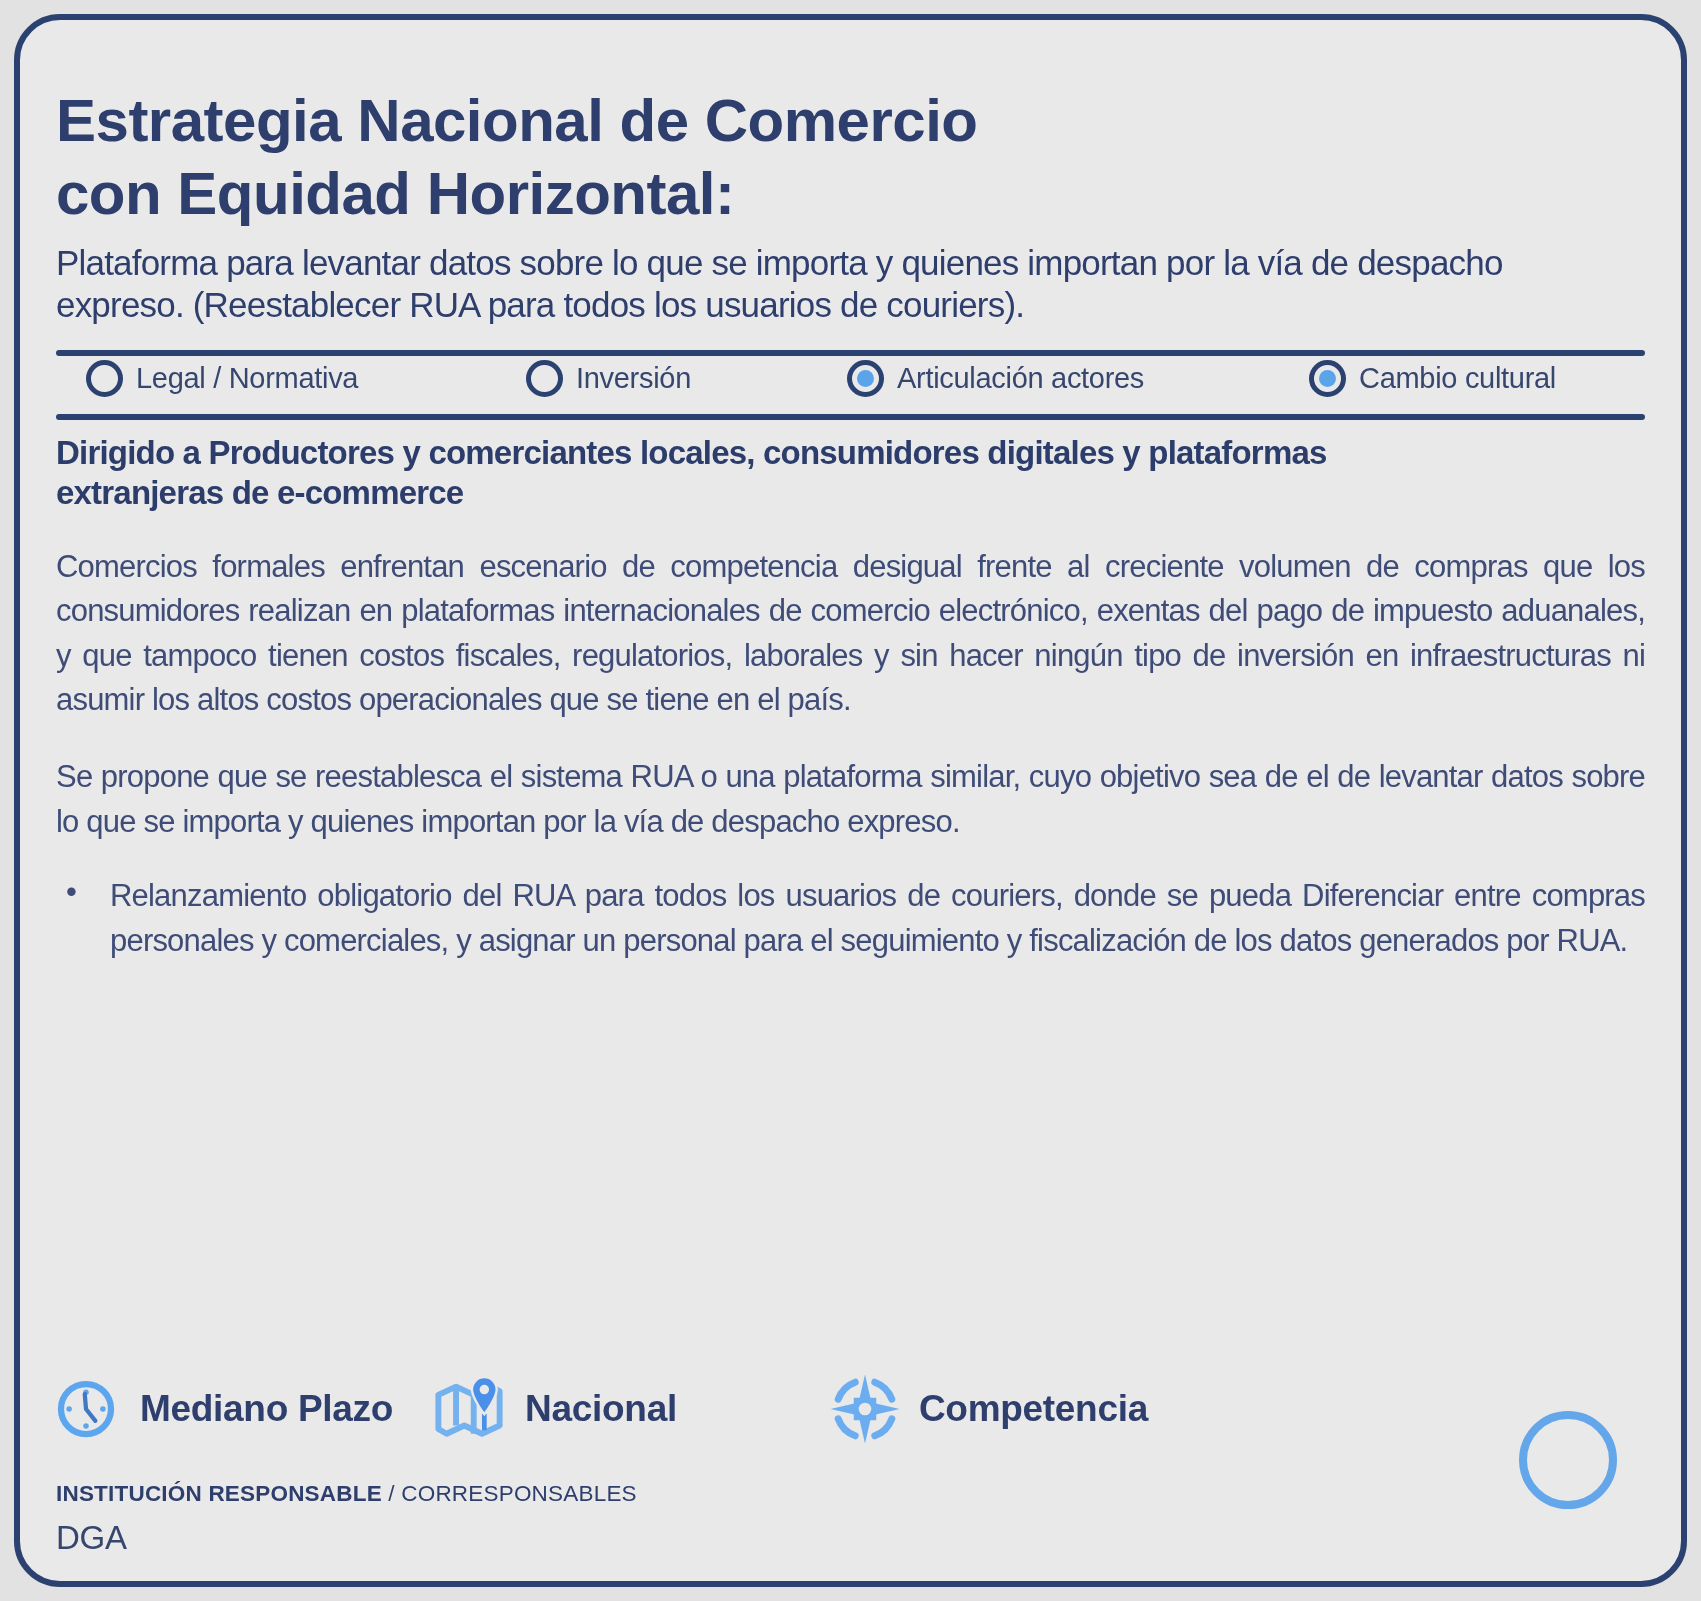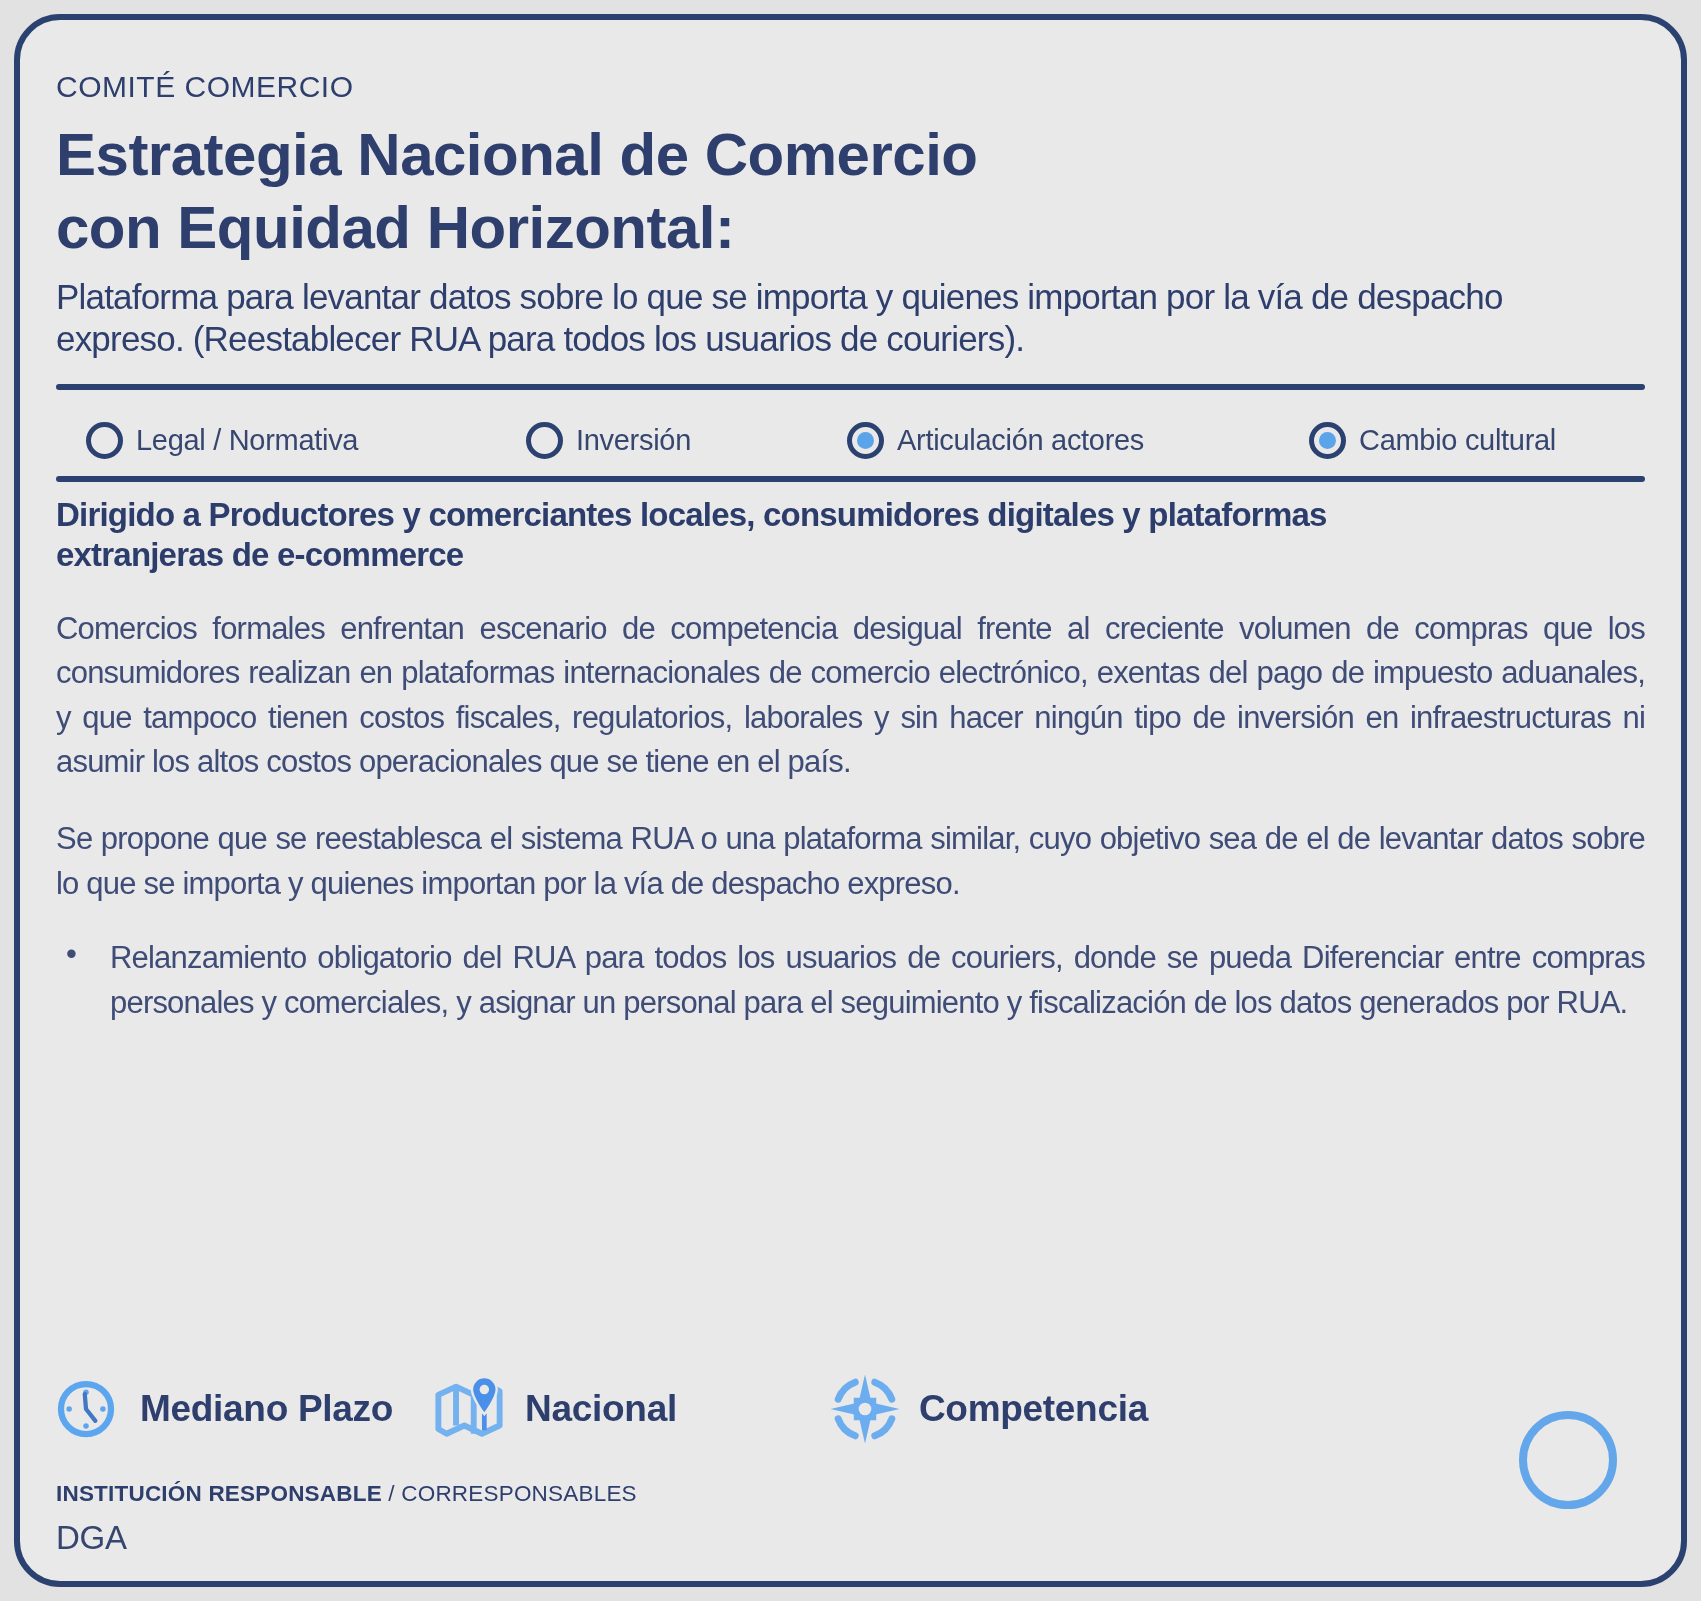--- a/index.html
+++ b/index.html
@@ -26,21 +26,21 @@
     color:#2e3e6d; line-height:1.22; letter-spacing:-.5px;
   }
   .subtitle {
     margin-top:12px; font-size:35px; color:#2e3e6d;
     line-height:1.2; letter-spacing:-.8px; max-width:1560px;
   }
   .divider { height:6px; background:#2b4170; border-radius:3px; }
   .divider.top { margin-top:24px; }
   .cat-row {
     display:flex; align-items:center;
-    padding:32px 0 17px 30px;
+    padding:4px 0 17px 30px;
   }
   .cat-item { display:flex; align-items:center; gap:13px; }
   .cat-item.c0 { width:440px; }
   .cat-item.c1 { width:321px; }
   .cat-item.c2 { width:462px; }
   .cat-item.c3 { flex:1; }
   .radio {
     width:37px; height:37px; border-radius:50%;
     border:5px solid #2b4170; flex:0 0 37px;
     display:flex; align-items:center; justify-content:center;
@@ -86,21 +86,20 @@
     position:absolute; right:84px; bottom:92px;
     width:98px; height:98px; border-radius:50%;
     border:8px solid #64a6ea; background:transparent;
   }
 </style>
 </head>
 <body>
 
 <div class="card">
 
-  <div class="kicker">COMITÉ COMERCIO</div>
 
   <h1 class="title"><span>Estrategia Nacional de Comercio</span><br>
   <span>con Equidad Horizontal:</span></h1>
 
   <div class="subtitle">Plataforma para levantar datos sobre lo que se importa y quienes importan por la vía de despacho expreso.  (Reestablecer RUA para todos los usuarios de couriers).</div>
 
   <div class="divider top"></div>
 
   <div class="cat-row">
     <div class="cat-item c0">

